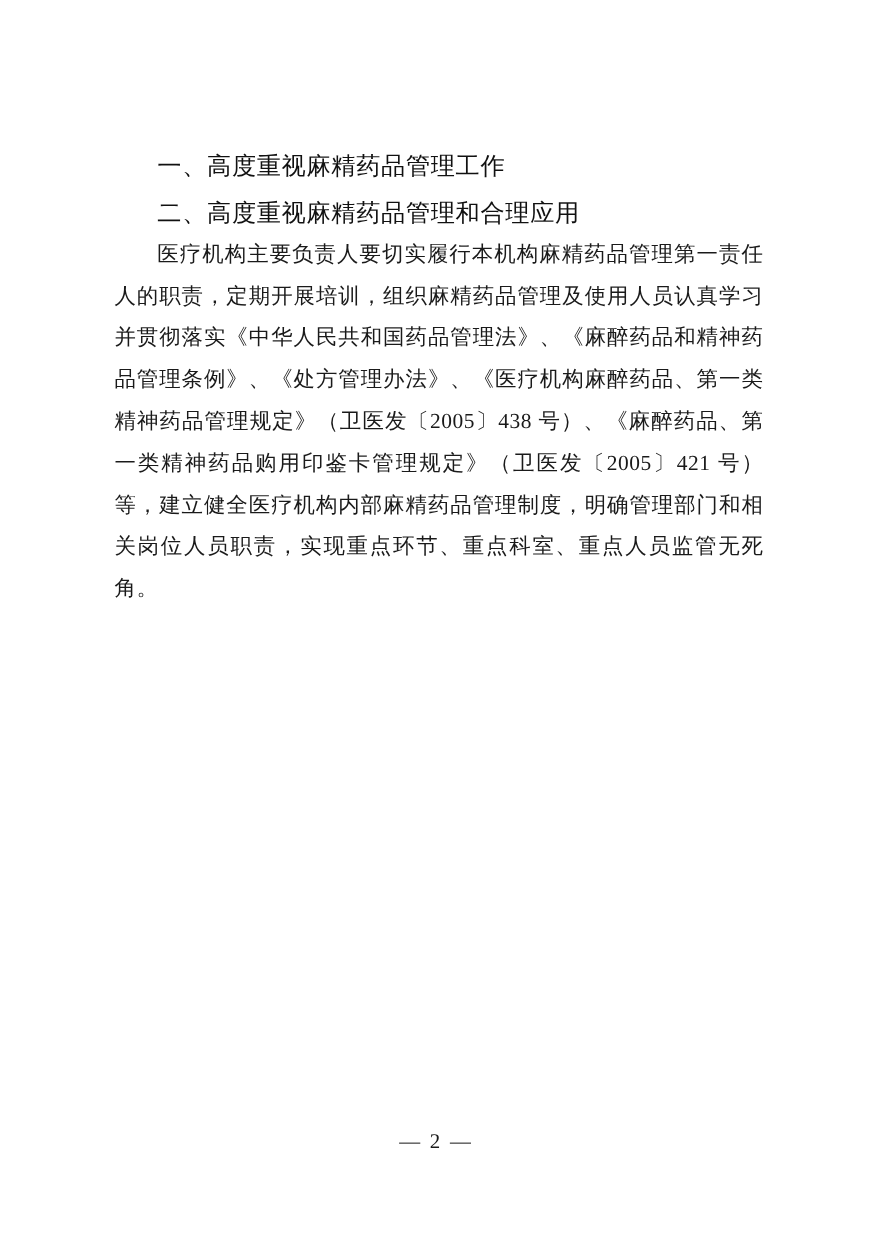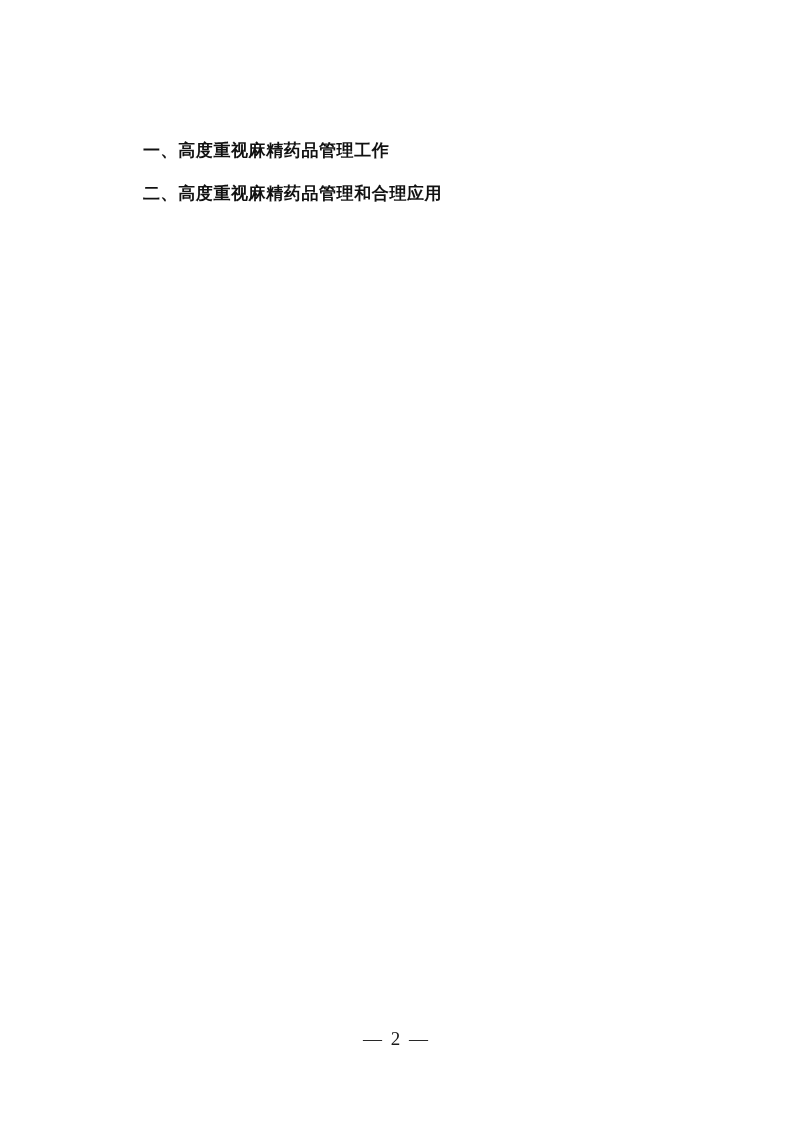--- a/index.html
+++ b/index.html
@@ -20,22 +20,22 @@
     box-sizing: border-box;
   }
   .content {
     position: absolute;
     left: 104px;
     top: 132px;
     width: 590px;
   }
   .heading {
     font-family: "Liberation Sans", "DejaVu Sans", sans-serif;
-    font-weight: bold;
-    font-size: 17px;
+    font-weight: normal;
+    font-size: 22px;
     line-height: 38px;
     letter-spacing: 0.6px;
     text-indent: 39px;
     margin: 0;
     color: #111111;
   }
   .para {
     font-family: "Liberation Serif", "DejaVu Serif", serif;
     font-size: 19.5px;
     line-height: 38px;
@@ -67,20 +67,21 @@
 </style>
 </head>
 <body>
 
 <div class="page">
   <div class="content">
 
     <p class="heading">一、高度重视麻精药品管理工作</p>
 
     <p class="heading gap-before-heading">二、高度重视麻精药品管理和合理应用</p>
+    <p class="para">医疗机构主要负责人要切实履行本机构麻精药品管理第一责任人的职责，定期开展培训，组织麻精药品管理及使用人员认真学习并贯彻落实《中华人民共和国药品管理法》、《麻醉药品和精神药品管理条例》、《处方管理办法》、《医疗机构麻醉药品、第一类精神药品管理规定》（卫医发〔2005〕438 号）、《麻醉药品、第一类精神药品购用印鉴卡管理规定》（卫医发〔2005〕421 号）等，建立健全医疗机构内部麻精药品管理制度，明确管理部门和相关岗位人员职责，实现重点环节、重点科室、重点人员监管无死角。</p>
 
 
   </div>
 
   <div class="footer">
     <span class="footer-inner">— 2 —</span>
   </div>
 </div>
 
 </body></html>

